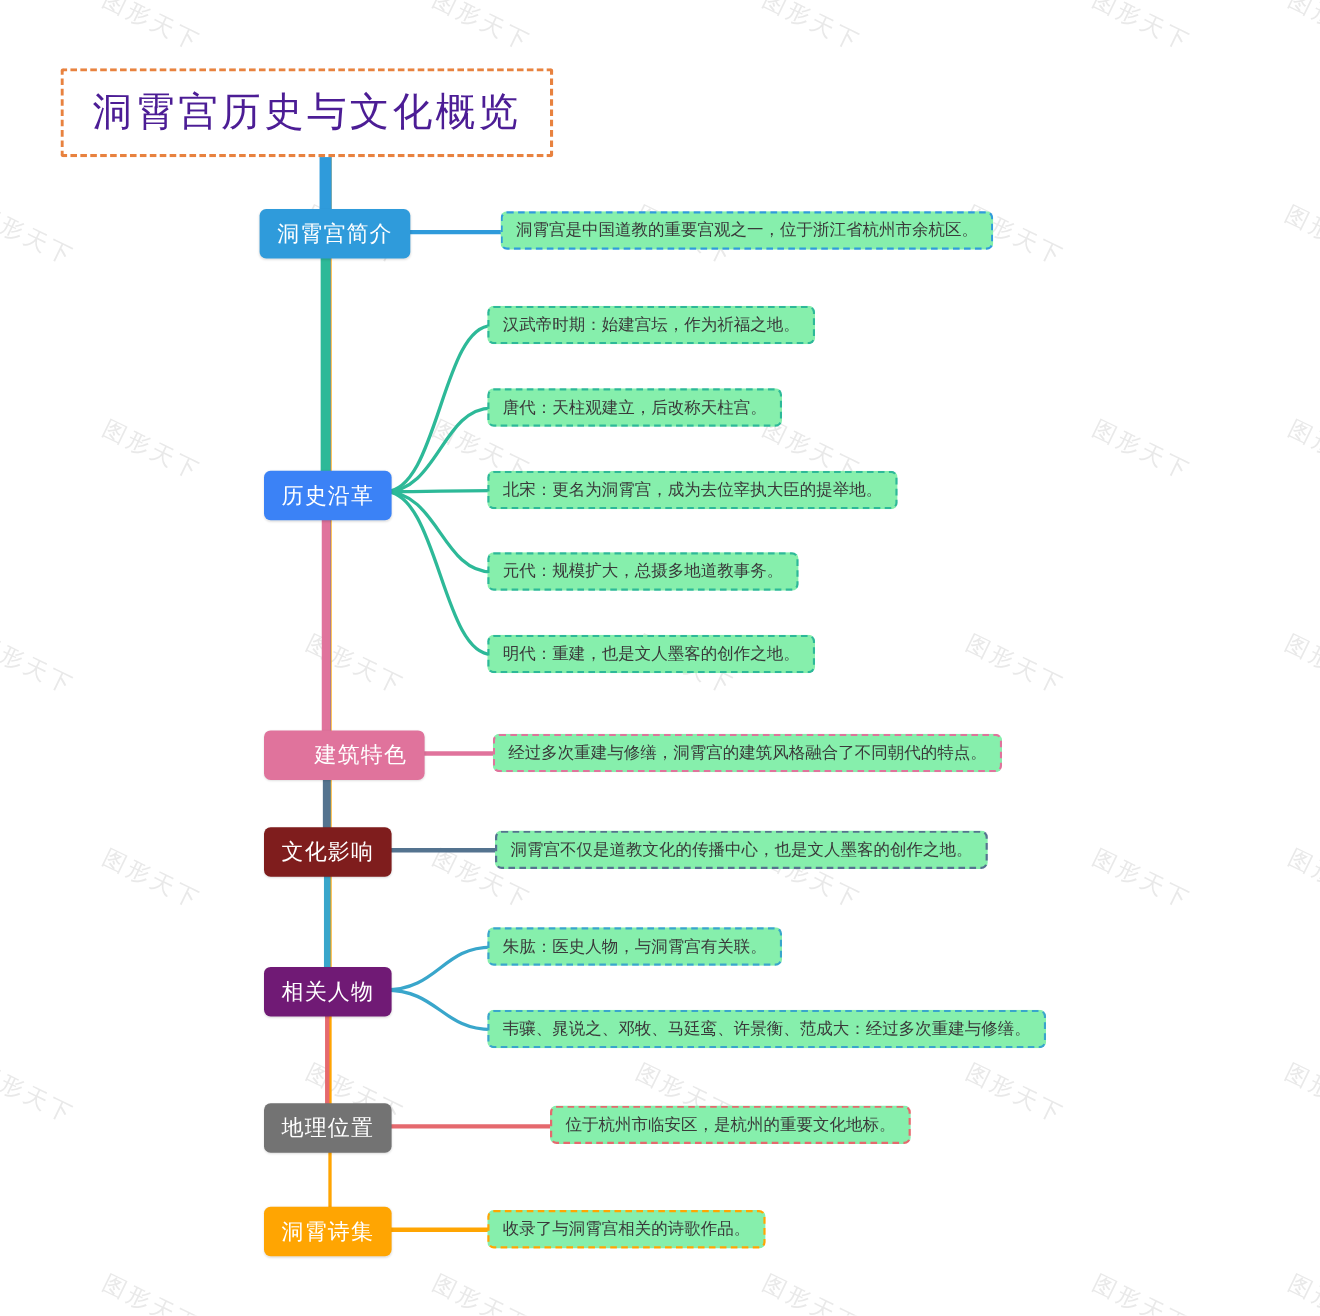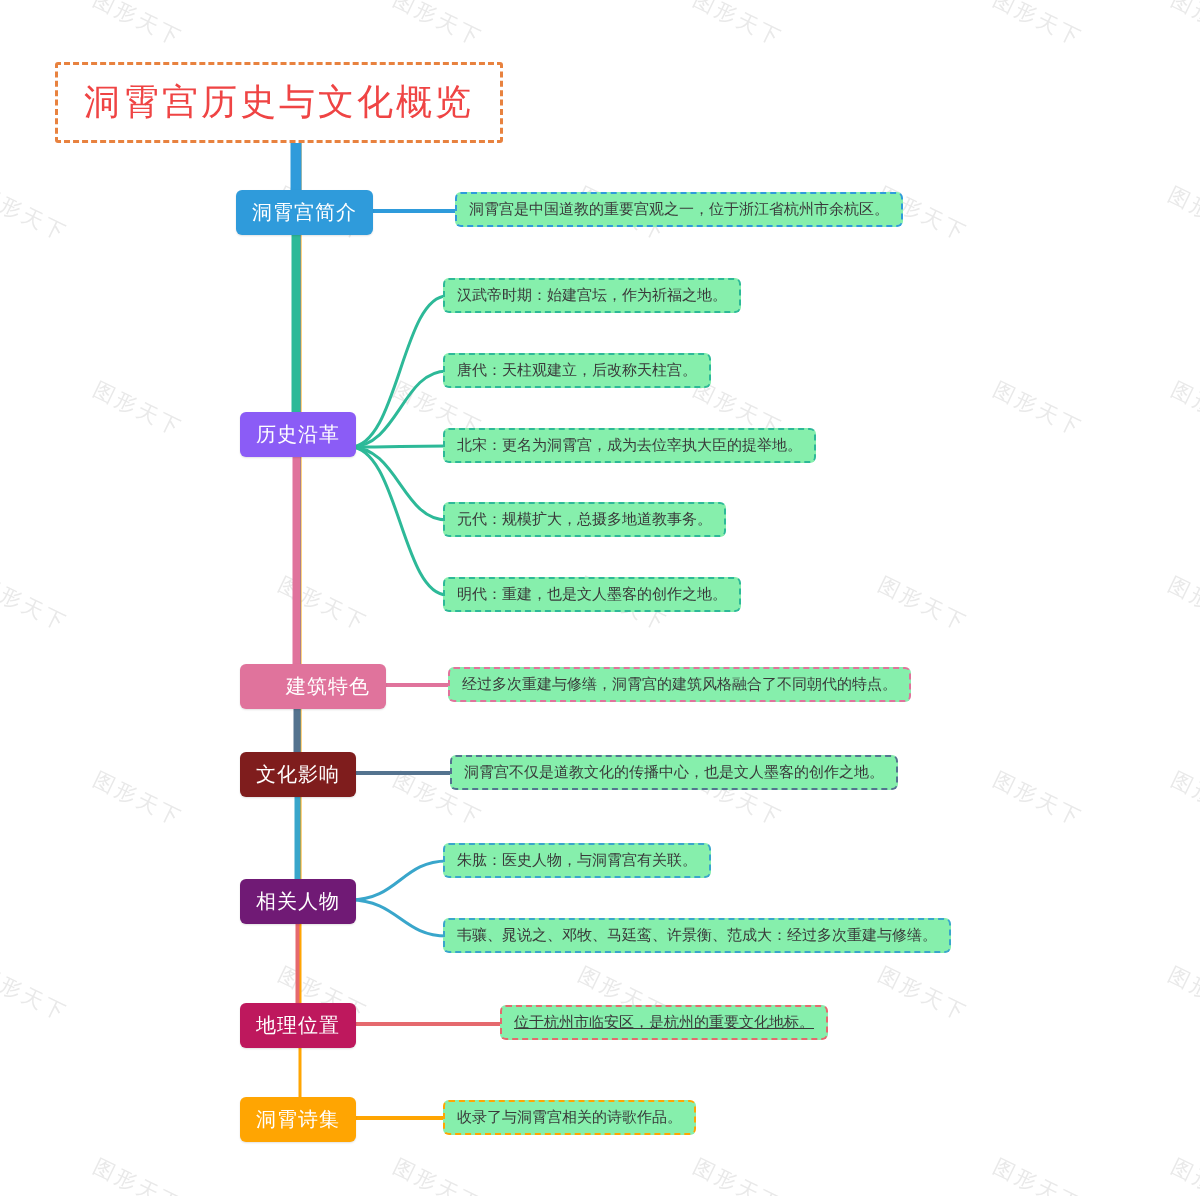--- a/index.html
+++ b/index.html
@@ -86,40 +86,40 @@
   <path d="M350 447 C398 447 402 296 447 296" fill="none" stroke-width="3" stroke-linecap="round" stroke="#2db998"></path>
   <path d="M350 447 C398 447 402 371 447 371" fill="none" stroke-width="3" stroke-linecap="round" stroke="#2db998"></path>
   <path d="M350 447 C398 447 402 446 447 446" fill="none" stroke-width="3" stroke-linecap="round" stroke="#2db998"></path>
   <path d="M350 447 C398 447 402 520 447 520" fill="none" stroke-width="3" stroke-linecap="round" stroke="#2db998"></path>
   <path d="M350 447 C398 447 402 595 447 595" fill="none" stroke-width="3" stroke-linecap="round" stroke="#2db998"></path>
 
   <path d="M350 900 C398 900 402 861 447 861" fill="none" stroke-width="3" stroke-linecap="round" stroke="#39a6cb"></path>
   <path d="M350 900 C398 900 402 936 447 936" fill="none" stroke-width="3" stroke-linecap="round" stroke="#39a6cb"></path>
 </svg>
 
-<div class="root-title" style="color: #ef4444; border-color: rgb(232, 130, 63); font-family: Liberation Serif, serif;">洞霄宫历史与文化概览</div>
+<div class="root-title" style="color: #4c1d95; border-color: rgb(232, 130, 63); font-family: Liberation Serif, serif;">洞霄宫历史与文化概览</div>
 
 <div class="node" style="left: 236px; top: 190px; background-color: rgb(47, 155, 219);">洞霄宫简介</div>
-<div class="node" style="left: 240px; top: 412px; background-color: #8b5cf6;">历史沿革</div>
+<div class="node" style="left: 240px; top: 428px; background-color: #3b82f6;">历史沿革</div>
 <div class="node" style="left: 240px; top: 664px; background-color: rgb(224, 115, 156); padding-left: 46px;">建筑特色</div>
 <div class="node" style="left: 240px; top: 752px; background-color: #7f1d1d;">文化影响</div>
 <div class="node" style="left: 240px; top: 879px; background-color: #701a75;">相关人物</div>
-<div class="node" style="left: 240px; top: 1003px; background-color: #be185d;">地理位置</div>
+<div class="node" style="left: 240px; top: 1003px; background-color: #737373;">地理位置</div>
 <div class="node" style="left: 240px; top: 1097px; background-color: rgb(255, 165, 2);">洞霄诗集</div>
 
 <div class="detail" style="left: 455px; top: 192px; border-color: rgb(47, 155, 219);">洞霄宫是中国道教的重要宫观之一，位于浙江省杭州市余杭区。</div>
 
 <div class="detail" style="left: 443px; top: 278px; border-color: rgb(45, 185, 152);">汉武帝时期：始建宫坛，作为祈福之地。</div>
 <div class="detail" style="left: 443px; top: 353px; border-color: rgb(45, 185, 152);">唐代：天柱观建立，后改称天柱宫。</div>
 <div class="detail" style="left: 443px; top: 428px; border-color: rgb(45, 185, 152);">北宋：更名为洞霄宫，成为去位宰执大臣的提举地。</div>
 <div class="detail" style="left: 443px; top: 502px; border-color: rgb(45, 185, 152);">元代：规模扩大，总摄多地道教事务。</div>
 <div class="detail" style="left: 443px; top: 577px; border-color: rgb(45, 185, 152);">明代：重建，也是文人墨客的创作之地。</div>
 
 <div class="detail" style="left: 448px; top: 667px; border-color: rgb(224, 115, 156); text-align: center;">经过多次重建与修缮，洞霄宫的建筑风格融合了不同朝代的特点。</div>
 
 <div class="detail" style="left: 450px; top: 755px; border-color: rgb(84, 115, 143);">洞霄宫不仅是道教文化的传播中心，也是文人墨客的创作之地。</div>
 
 <div class="detail" style="left: 443px; top: 843px; border-color: rgb(57, 166, 203);">朱肱：医史人物，与洞霄宫有关联。</div>
 <div class="detail" style="left: 443px; top: 918px; border-color: rgb(57, 166, 203);">韦骧、晁说之、邓牧、马廷鸾、许景衡、范成大：经过多次重建与修缮。</div>
 
-<div class="detail" style="left: 500px; top: 1005px; border-color: rgb(229, 105, 110); text-decoration: underline;">位于杭州市临安区，是杭州的重要文化地标。</div>
+<div class="detail" style="left: 500px; top: 1005px; border-color: rgb(229, 105, 110);">位于杭州市临安区，是杭州的重要文化地标。</div>
 
 <div class="detail" style="left: 443px; top: 1100px; border-color: rgb(255, 165, 2);">收录了与洞霄宫相关的诗歌作品。</div>
 
 </body></html>

